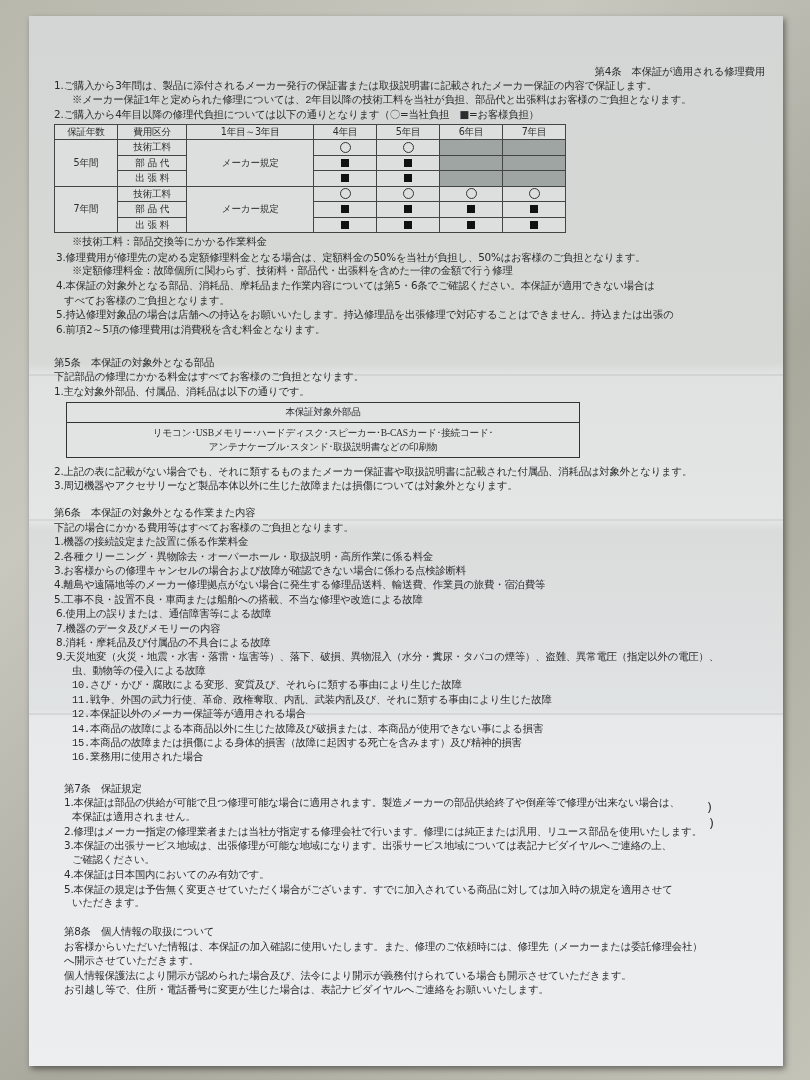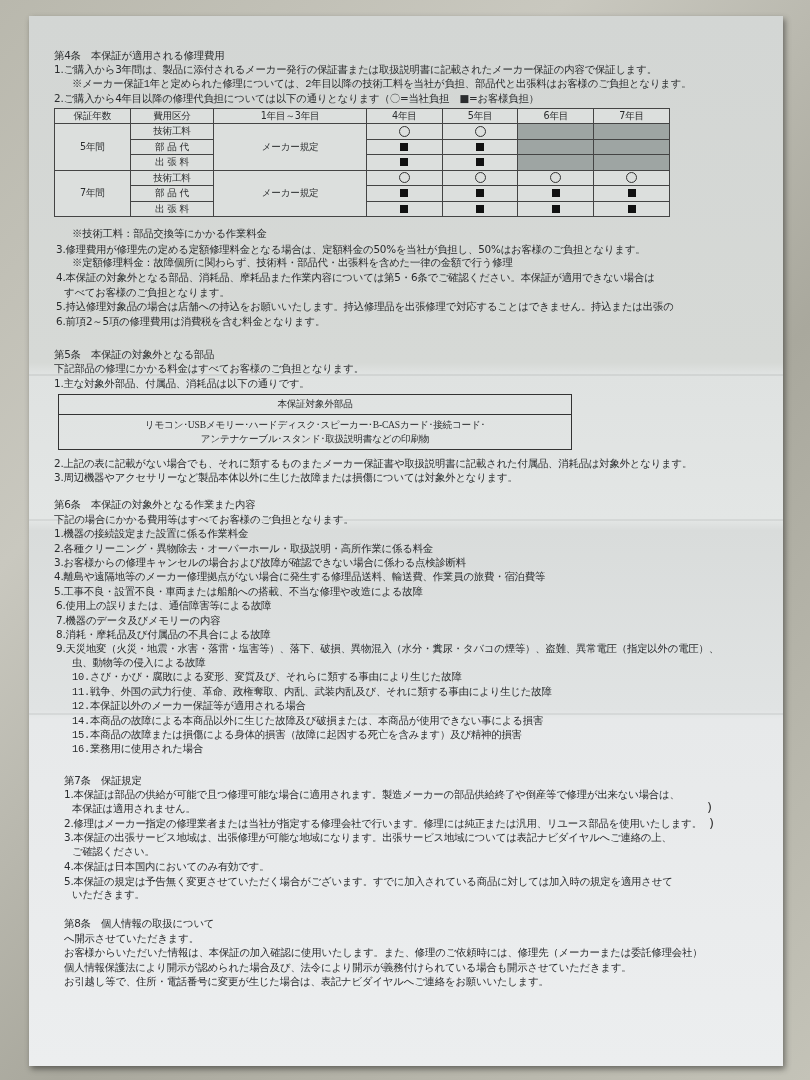--- a/index.html
+++ b/index.html
@@ -13,31 +13,31 @@
     background: linear-gradient(180deg,#d3d6d4 0%,#d6d9d6 33%,#dfe2e1 34%,#e3e6e5 48%,#d9dcdb 49%,#e0e3e3 66%,#e7e9ea 67%,#eceeef 100%);
     box-shadow: 2px 3px 6px rgba(0,0,0,0.45);
     color:#2a2c2e;
   }
   .fold { position:absolute; left:0; right:0; height:2px; background:rgba(0,0,0,0.06); }
   .content { position:absolute; left:25px; top:32px; right:18px; font-size:10.4px; line-height:14.4px; letter-spacing:-0.2px; }
   .line { white-space:nowrap; }
   .ind1 { padding-left:10px; }
   .ind2 { padding-left:18px;font-family:Liberation Mono, monospace; }
   .ind3 { padding-left:2px; }
-  .heading { margin-top:0; }
+  .heading { margin-top:16px;text-align:right; }
   .gap { height:16px; }
   table.cost {
-    border-collapse:collapse; margin:2px 0 10px 0; font-size:9.6px; width:616px;
+    border-collapse:collapse; margin:2px 0 2px 0; font-size:9.6px; width:512px;
     background:#dcdfdd; border:1.5px solid #333;
   }
   table.cost td { border:1px solid #444; text-align:center; height:14.5px; padding:0; }
   table.cost td.grey { background:#9ea5a3; }
   .circ { display:inline-block; width:9px; height:9px; border:1px solid #333; border-radius:50%; vertical-align:middle; }
   .sq { display:inline-block; width:8px; height:8px; background:#111; vertical-align:middle; }
-  .boxtable { width:512px; border:1.5px solid #333; margin:4px 0 6px 4px; text-align:center; font-size:9.6px; }
+  .boxtable { width:512px; border:1.5px solid #333; margin:4px 0 6px 12px; text-align:center; font-size:9.6px; }
   .boxtable .head { border-bottom:1px solid #333; padding:2px 0; }
   .boxtable .body { padding:3px 0; line-height:14px;font-family:Liberation Serif, serif; }
   .mark { position:absolute; font-size:13px; color:#333; }
 </style>
 </head>
 <body>
 
 <div class="paper">
   <div class="fold" style="top:358px"></div>
   <div class="fold" style="top:503px"></div>
@@ -162,21 +162,21 @@
     <div class="line ind1">2.修理はメーカー指定の修理業者または当社が指定する修理会社で行います。修理には純正または汎用、リユース部品を使用いたします。</div>
     <div class="line ind1">3.本保証の出張サービス地域は、出張修理が可能な地域になります。出張サービス地域については表記ナビダイヤルへご連絡の上、</div>
     <div class="line ind2">ご確認ください。</div>
     <div class="line ind1">4.本保証は日本国内においてのみ有効です。</div>
     <div class="line ind1">5.本保証の規定は予告無く変更させていただく場合がございます。すでに加入されている商品に対しては加入時の規定を適用させて</div>
     <div class="line ind2">いただきます。</div>
 
     <div class="gap" style="height:14px"></div>
 
     <div class="line ind1">第8条　個人情報の取扱について</div>
+    <div class="line ind1">お客様からいただいた情報は、本保証の加入確認に使用いたします。また、修理のご依頼時には、修理先（メーカーまたは委託修理会社）</div>
     <div class="line ind1">へ開示させていただきます。</div>
-    <div class="line ind1">お客様からいただいた情報は、本保証の加入確認に使用いたします。また、修理のご依頼時には、修理先（メーカーまたは委託修理会社）</div>
     <div class="line ind1">個人情報保護法により開示が認められた場合及び、法令により開示が義務付けられている場合も開示させていただきます。</div>
     <div class="line ind1">お引越し等で、住所・電話番号に変更が生じた場合は、表記ナビダイヤルへご連絡をお願いいたします。</div>
   </div>
 
   <span class="mark" style="left:678px;top:784px">)</span>
   <span class="mark" style="left:680px;top:800px">)</span>
 </div>
 
 </body></html>

